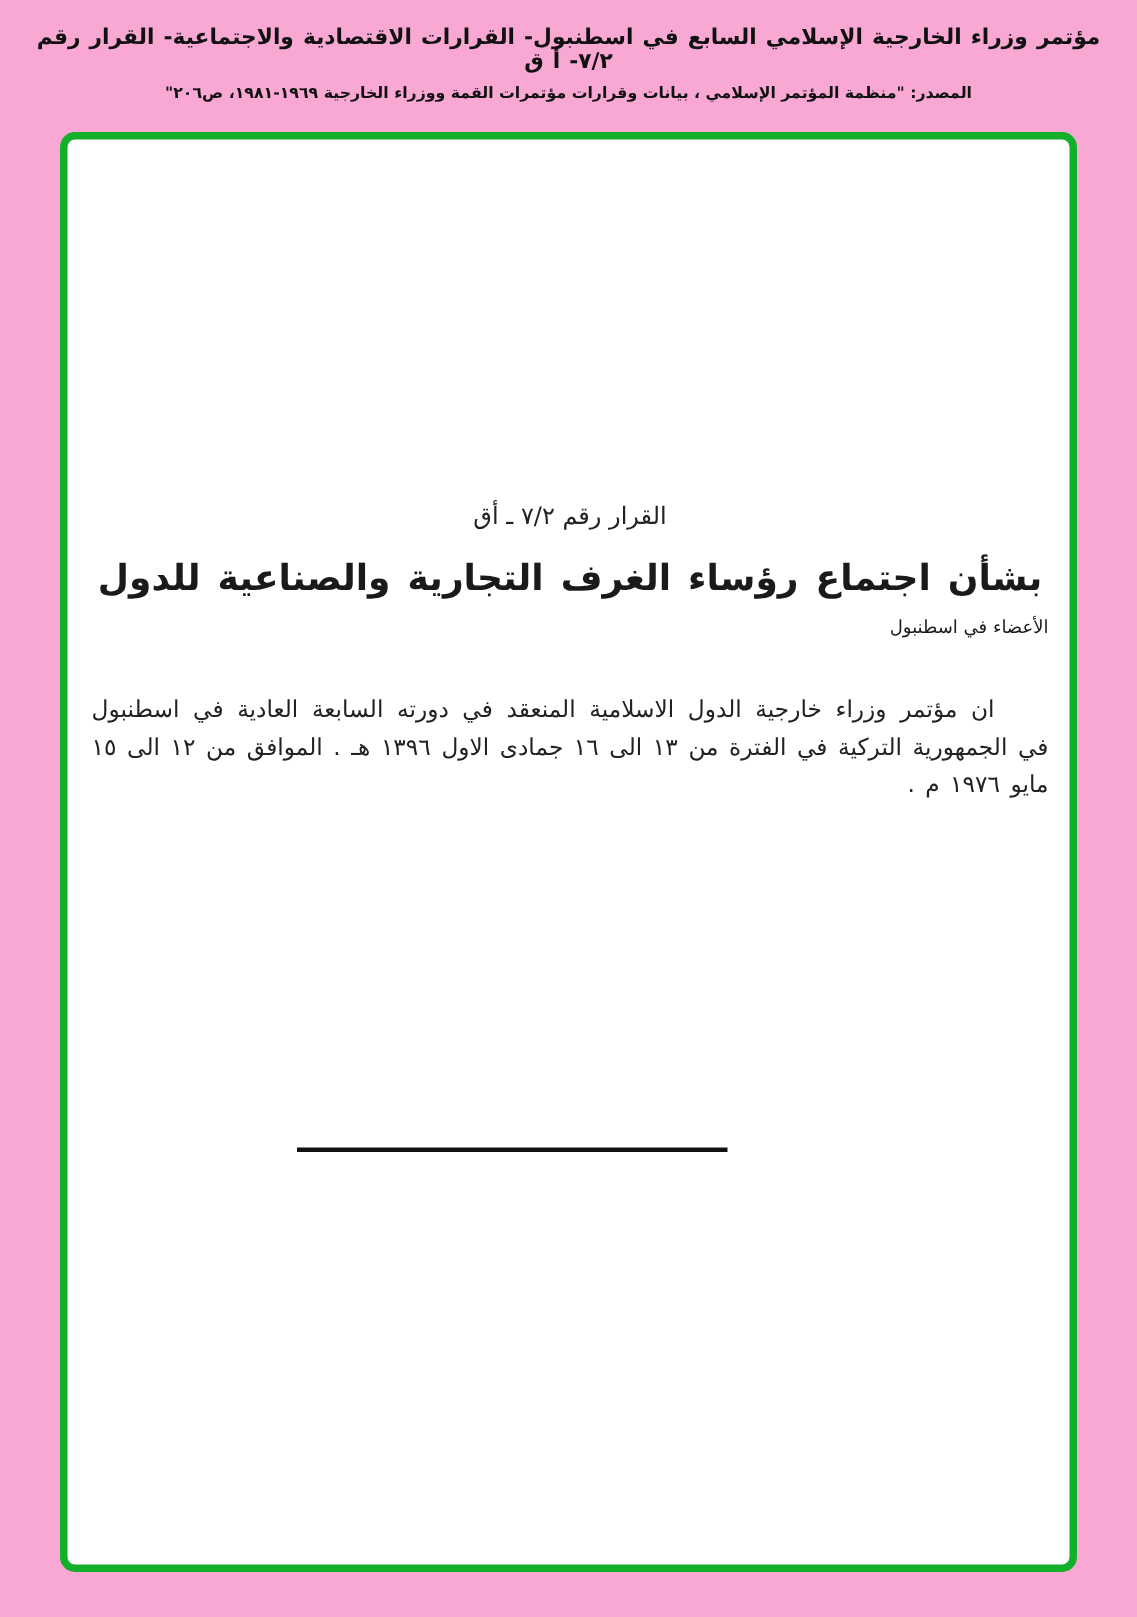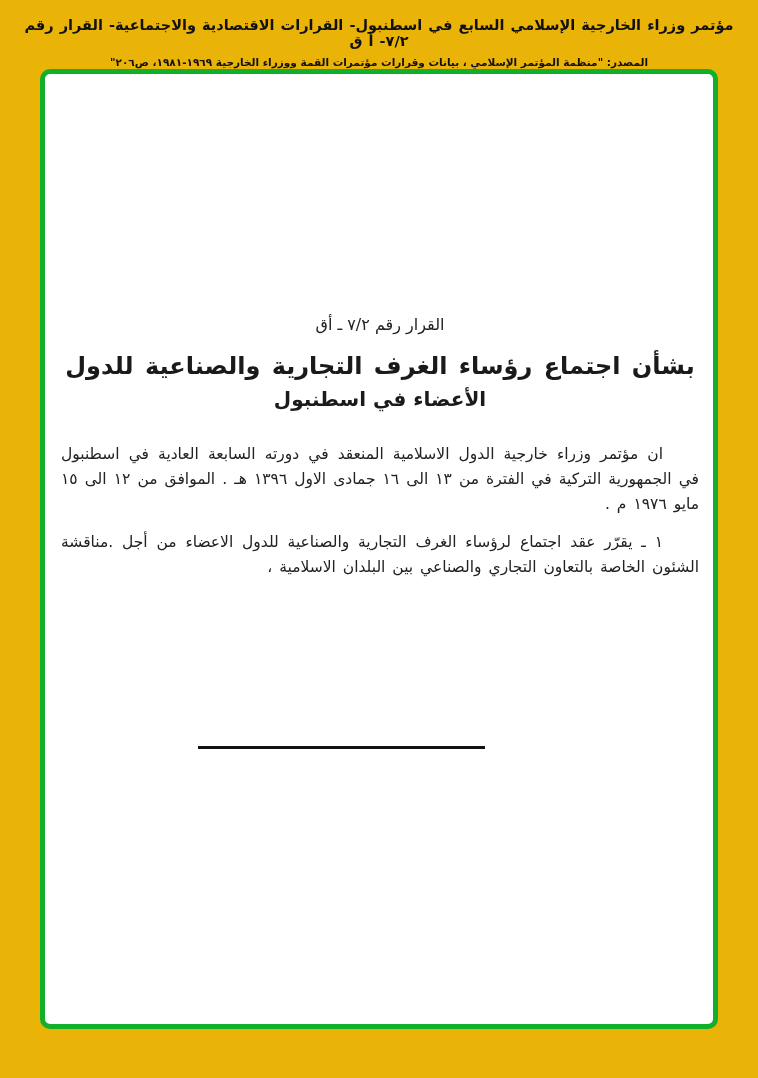--- a/index.html
+++ b/index.html
@@ -1,20 +1,20 @@
 <!DOCTYPE html>
 <html lang="ar"><head>
 <meta charset="utf-8">
 <style>
   * { margin:0; padding:0; box-sizing:border-box; }
   html,body { background:#ffffff; }
   .page {
     position:relative;
     width:758px; height:1078px;
-    background:#eab308;
+    background:#f9a8d4;
     font-family:"DejaVu Sans", sans-serif;
     color:#1c1c1c;
     overflow:hidden;
   }
   .header {
     direction:rtl;
     text-align:center;
     padding-top:17px;
   }
   .header-line1 {
@@ -26,21 +26,21 @@
     padding:0 8px;
   }
   .header-line2 {
     font-size:10.5px;
     font-weight:bold;
     margin-top:7px;
     color:#111;
   }
   .doc-box {
     position:absolute;
-    left:40px; top:69px;
+    left:40px; top:88px;
     width:678px; height:960px;
     border:5px solid #12b02a;
     border-radius:10px;
     background:#ffffff;
   }
   .doc-inner {
     position:relative;
     direction:rtl;
     height:100%;
     padding:240px 14px 0 16px;
@@ -55,23 +55,22 @@
   .title-2 {
     text-align:center;
     font-size:24px;
     font-weight:bold;
     line-height:28px;
     word-spacing:3px;
     margin-bottom:6px;
     color:#1a1a1a;
   }
   .title-3 {
-    text-align:center;
-    font-size:20px;
-    font-weight:bold;
+    font-size:12px;
+    font-weight:normal;
     line-height:26px;
     margin-bottom:30px;
     color:#1a1a1a;
   }
   .paragraphs p {
     direction:rtl;
     text-align:justify;
     text-align-last:right;
     text-indent:36px;
     font-size:15.5px;
@@ -102,21 +101,20 @@
     <div class="doc-inner">
 
       <div class="title-1">القرار رقم ٧/٢ ـ أق</div>
 
       <div class="title-2">بشأن اجتماع رؤساء الغرف التجارية والصناعية للدول</div>
 
       <div class="title-3">الأعضاء في اسطنبول</div>
 
       <div class="paragraphs">
         <p>ان مؤتمر وزراء خارجية الدول الاسلامية المنعقد في دورته السابعة العادية في اسطنبول في الجمهورية التركية في الفترة من ١٣ الى ١٦ جمادى الاول ١٣٩٦ هـ . الموافق من ١٢ الى ١٥ مايو ١٩٧٦ م .</p>
-        <p>١ ـ يقرّر عقد اجتماع لرؤساء الغرف التجارية والصناعية للدول الاعضاء من أجل .مناقشة الشئون الخاصة بالتعاون التجاري والصناعي بين البلدان الاسلامية ،</p>
       </div>
 
       <div class="divider"></div>
 
     </div>
   </div>
 
 </div>
 
 </body></html>

